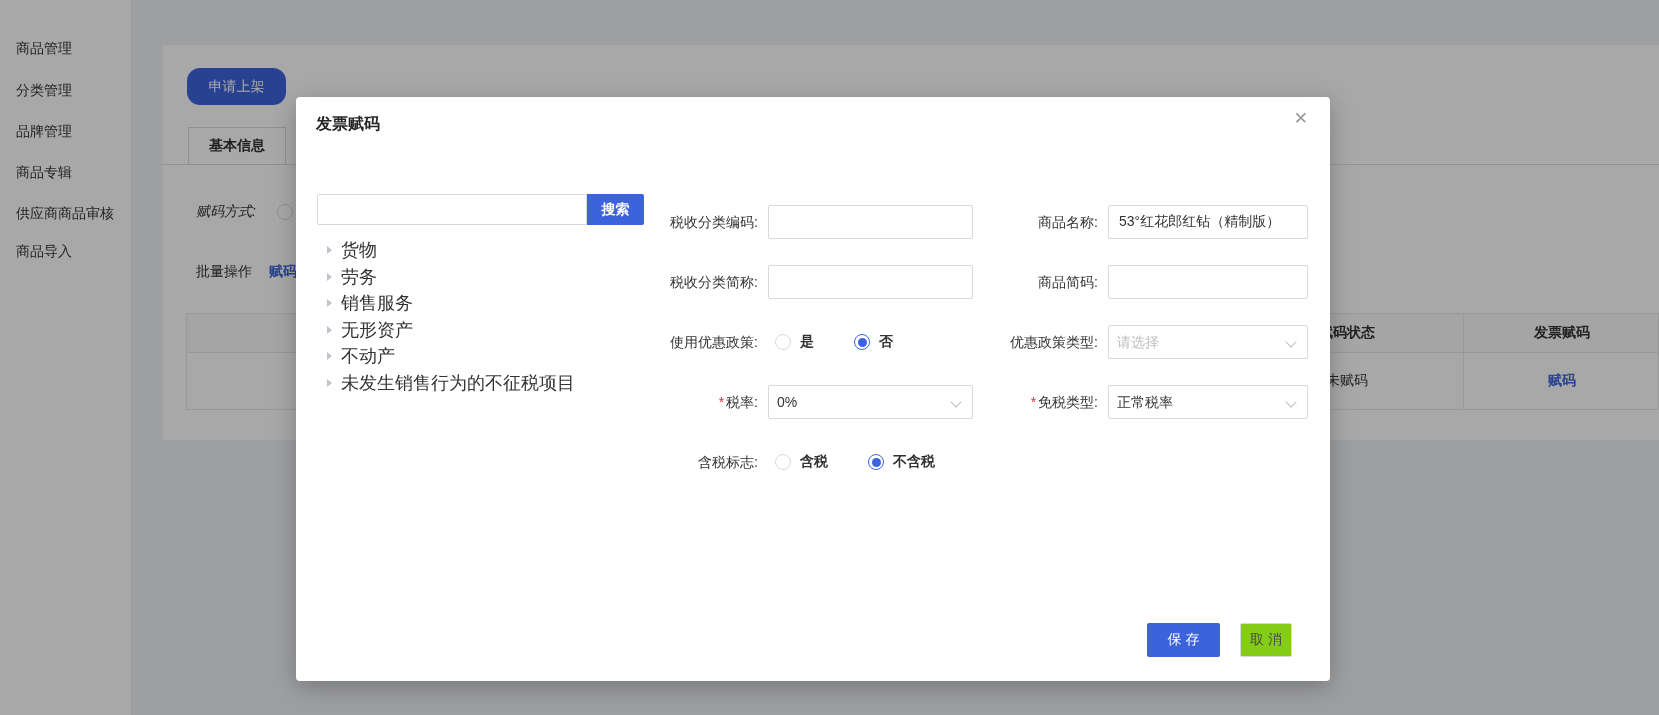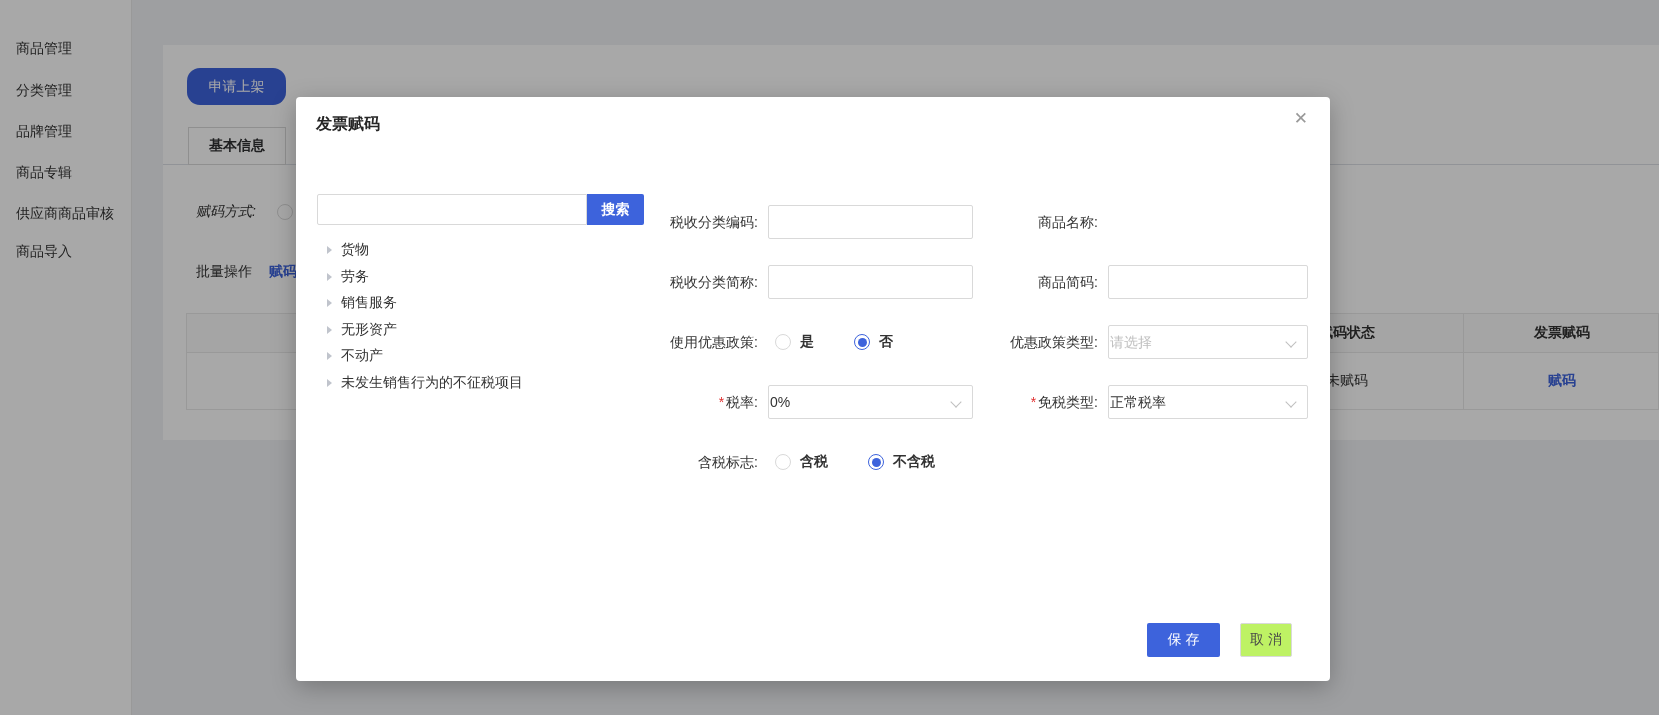--- a/index.html
+++ b/index.html
@@ -37,43 +37,43 @@
   .modal { position:absolute; left:296px; top:97px; width:1034px; height:584px; background:#fff; border-radius:4px; box-shadow:0 6px 24px rgba(0,0,0,.25); z-index:10; }
   .modal-title { position:absolute; left:20px; top:17px; font-size:16px; font-weight:700; color:#262626; }
   .close { position:absolute; right:22px; top:13px; font-size:17px; color:#999; cursor:pointer; line-height:1; }
 
   .search-input { position:absolute; left:21px; top:97px; width:270px; height:31px; border:1px solid #d9d9d9; border-radius:2px 0 0 2px; padding:0 10px; font-size:14px; color:#333; font-family:inherit; outline:none; }
   .search-btn { position:absolute; left:291px; top:97px; width:57px; height:31px; background:var(--primary,#3D63DC); color:#fff; border:none; border-radius:0 2px 2px 0; font-size:14px; font-weight:600; cursor:pointer; font-family:inherit; }
 
   .tree { position:absolute; left:31px; top:143px; display:flex; flex-direction:column; gap:6.5px; }
   .tree-item { display:flex; align-items:center; height:20px; cursor:pointer; }
   .tri { width:0; height:0; border-left:5px solid #c0c4cc; border-top:4px solid transparent; border-bottom:4px solid transparent; margin-right:9px; }
-  .tree-label { font-size:14px; color:#333; white-space:nowrap; }
+  .tree-label { font-size:18px; color:#333; white-space:nowrap; }
 
   .f-label { position:absolute; width:200px; text-align:right; font-size:14px; color:#333; line-height:34px; white-space:nowrap; }
   .f-label.c1 { left:262px; } .f-label.c2 { left:602px; }
   .req { color:var(--danger,#E02E2E); margin-right:2px; }
   .f-input { position:absolute; height:34px; border:1px solid #d9d9d9; border-radius:2px; padding:0 10px; font-size:14px; color:#333; font-family:inherit; outline:none; background:#fff; }
   .f-input.c1 { left:472px; width:205px; } .f-input.c2 { left:812px; width:200px; }
-  .f-select { position:absolute; height:34px; border:1px solid #d9d9d9; border-radius:2px; background:#fff; font-size:14px; color:#333; line-height:32px; padding-left:1px; cursor:pointer; }
+  .f-select { position:absolute; height:34px; border:1px solid #d9d9d9; border-radius:2px; background:#fff; font-size:14px; color:#333; line-height:32px; padding-left:8px; cursor:pointer; }
   .f-select.c1 { left:472px; width:205px; } .f-select.c2 { left:812px; width:200px; }
   .f-select .ph { color:#bfbfbf; }
   .chev { position:absolute; right:12px; top:12px; width:8px; height:8px; border-right:1.5px solid #bfbfbf; border-bottom:1.5px solid #bfbfbf; transform:rotate(45deg); }
 
   .r1 { top:108px; } .r2 { top:168px; } .r3 { top:228px; } .r4 { top:288px; } .r5 { top:348px; }
   .radio-group { position:absolute; left:472px; height:34px; display:flex; align-items:center; }
   .radio { width:16px; height:16px; border-radius:50%; border:1px solid #d9d9d9; background:#fff; position:relative; cursor:pointer; flex:none; }
   .radio.checked { border:1.5px solid var(--primary,#3D63DC); }
   .radio.checked::after { content:""; position:absolute; left:2.5px; top:2.5px; right:2.5px; bottom:2.5px; border-radius:50%; background:var(--primary,#3D63DC); }
   .radio-lbl { font-size:14px; font-weight:600; color:#333; margin-left:9px; cursor:pointer; }
   .radio.g2 { margin-left:40px; }
   .rg1 { margin-left:7px; }
 
   .save-btn { position:absolute; left:851px; top:526px; width:73px; height:34px; background:var(--primary,#3D63DC); color:#fff; border:none; border-radius:2px; font-size:14px; cursor:pointer; font-family:inherit; }
-  .cancel-btn { position:absolute; left:944px; top:526px; width:52px; height:34px; background:#bef264; color:#4a4a4a; border:1px solid #d9d9d9; border-radius:2px; font-size:14px; cursor:pointer; font-family:inherit; }
+  .cancel-btn { position:absolute; left:944px; top:526px; width:52px; height:34px; background:#84cc16; color:#4a4a4a; border:1px solid #d9d9d9; border-radius:2px; font-size:14px; cursor:pointer; font-family:inherit; }
 </style>
 </head>
 <body>
 
 <div class="screen">
 
   <div class="bg">
     <aside class="sidebar">
       <div class="side-item">商品管理</div>
       <div class="side-item">分类管理</div>
@@ -140,20 +140,21 @@
       </div>
       <div class="tree-item">
         <span class="tri"></span>
         <span class="tree-label">未发生销售行为的不征税项目</span>
       </div>
     </div>
 
     <div class="f-label c1 r1">税收分类编码:</div>
     <input class="f-input c1 r1" value="" style="">
     <div class="f-label c2 r1">商品名称:</div>
+    <input class="f-input c2 r1" value="53°红花郎红钻（精制版）" style="">
 
     <div class="f-label c1 r2">税收分类简称:</div>
     <input class="f-input c1 r2" value="" style="">
     <div class="f-label c2 r2">商品简码:</div>
     <input class="f-input c2 r2" value="" style="">
 
     <div class="f-label c1 r3">使用优惠政策:</div>
     <div class="radio-group r3">
       <span class="radio rg1"></span>
       <span class="radio-lbl">是</span>

